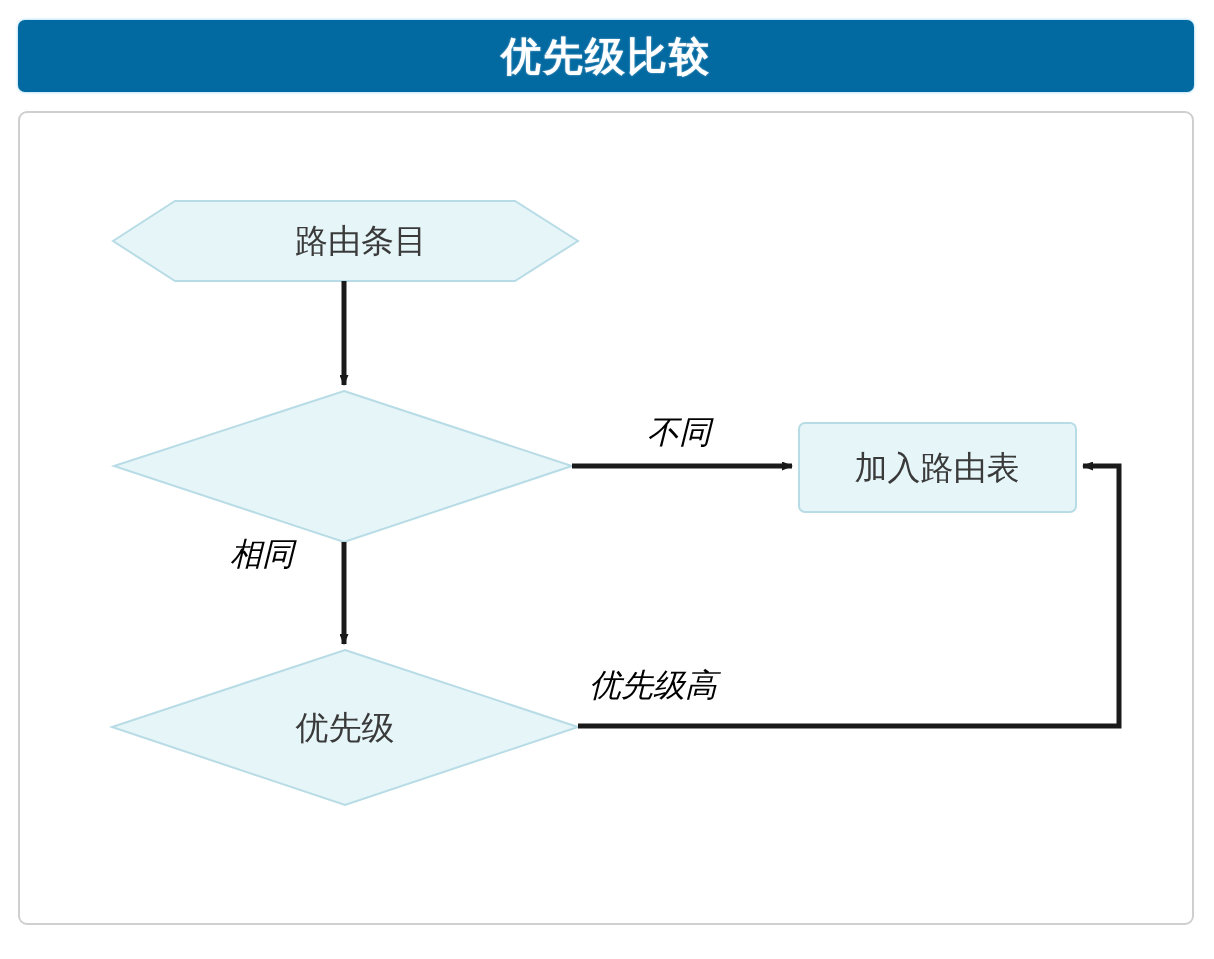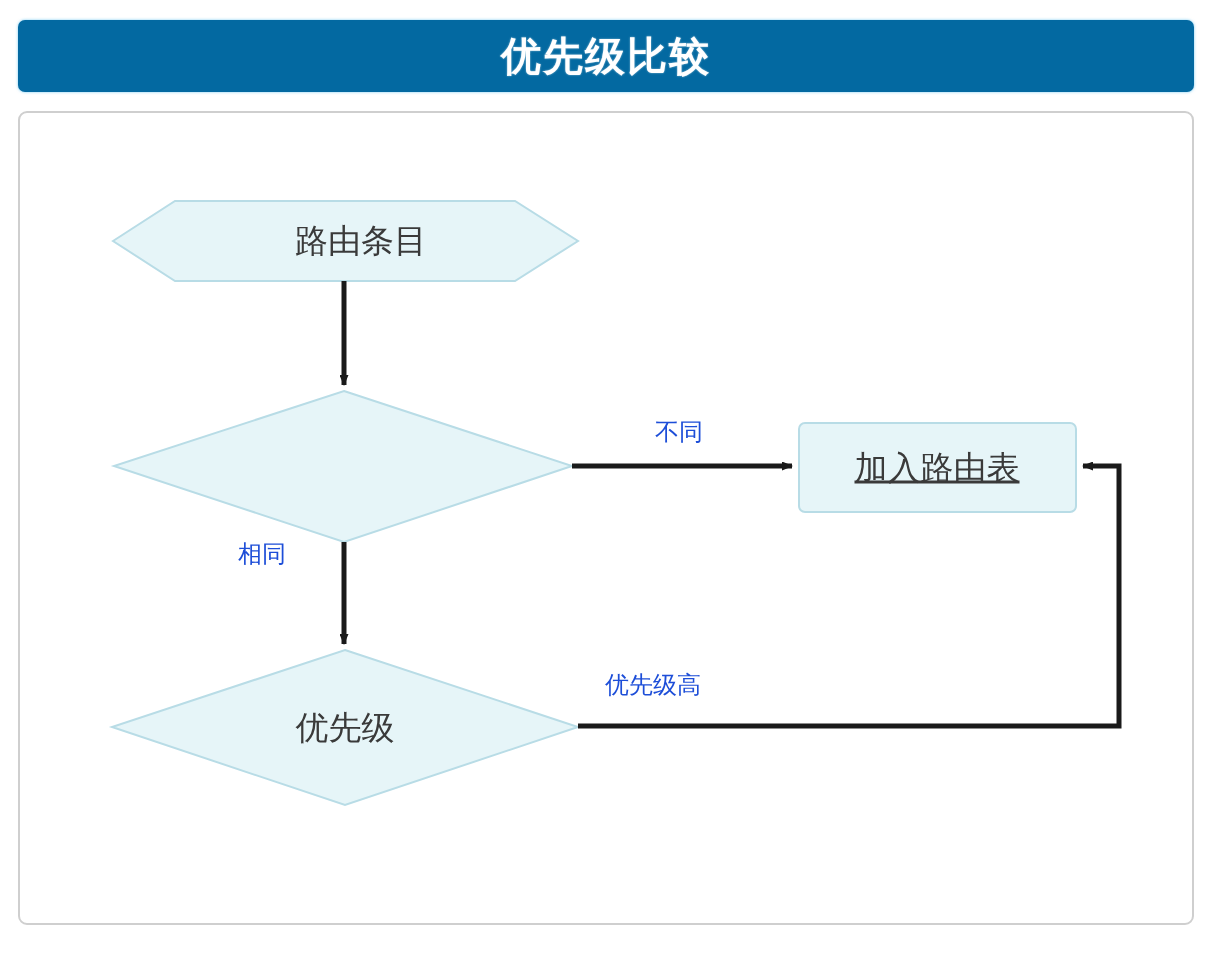--- a/index.html
+++ b/index.html
@@ -58,25 +58,26 @@
   .node-label {
     position: absolute;
     color: #3a3a3a;
     font-size: 33px;
     line-height: 1;
     white-space: nowrap;
     transform: translate(-50%, -50%);
   }
   .edge-label {
     position: absolute;
-    color: #1d4ed8;
-    font-size: 24px;
+    color: #000000;
+    font-size: 32px;
     line-height: 1;
     white-space: nowrap;
     transform: translate(-50%, -50%);
+    font-style: italic;
   }
 </style>
 </head>
 <body>
 
 <div id="page">
 
   <div id="header-banner">
     <div id="header-title">优先级比较</div>
   </div>
@@ -101,20 +102,20 @@
     <line x1="344" y1="281" x2="344" y2="385" stroke="#1A1A1A" stroke-width="5" marker-end="url(#arrowhead)"></line>
 
     <line x1="572" y1="466" x2="792" y2="466" stroke="#1A1A1A" stroke-width="5" marker-end="url(#arrowhead)"></line>
 
     <line x1="344" y1="542" x2="344" y2="644" stroke="#1A1A1A" stroke-width="5" marker-end="url(#arrowhead)"></line>
 
     <path d="M578,726 L1119,726 L1119,466 L1083,466" fill="none" stroke="#1A1A1A" stroke-width="5" marker-end="url(#arrowhead)"></path>
   </svg>
 
   <div class="node-label" style="left:345px; top:240px;margin-left:16px;">路由条目</div>
-  <div class="node-label" style="left:937px; top:467px;text-decoration:underline;">加入路由表</div>
+  <div class="node-label" style="left:937px; top:467px;">加入路由表</div>
   <div class="node-label" style="left:345px; top:727px;">优先级</div>
 
   <div class="edge-label" style="left:679px; top:432px;">不同</div>
   <div class="edge-label" style="left:262px; top:554px;">相同</div>
   <div class="edge-label" style="left:653px; top:685px;">优先级高</div>
 
 </div>
 
 </body></html>

